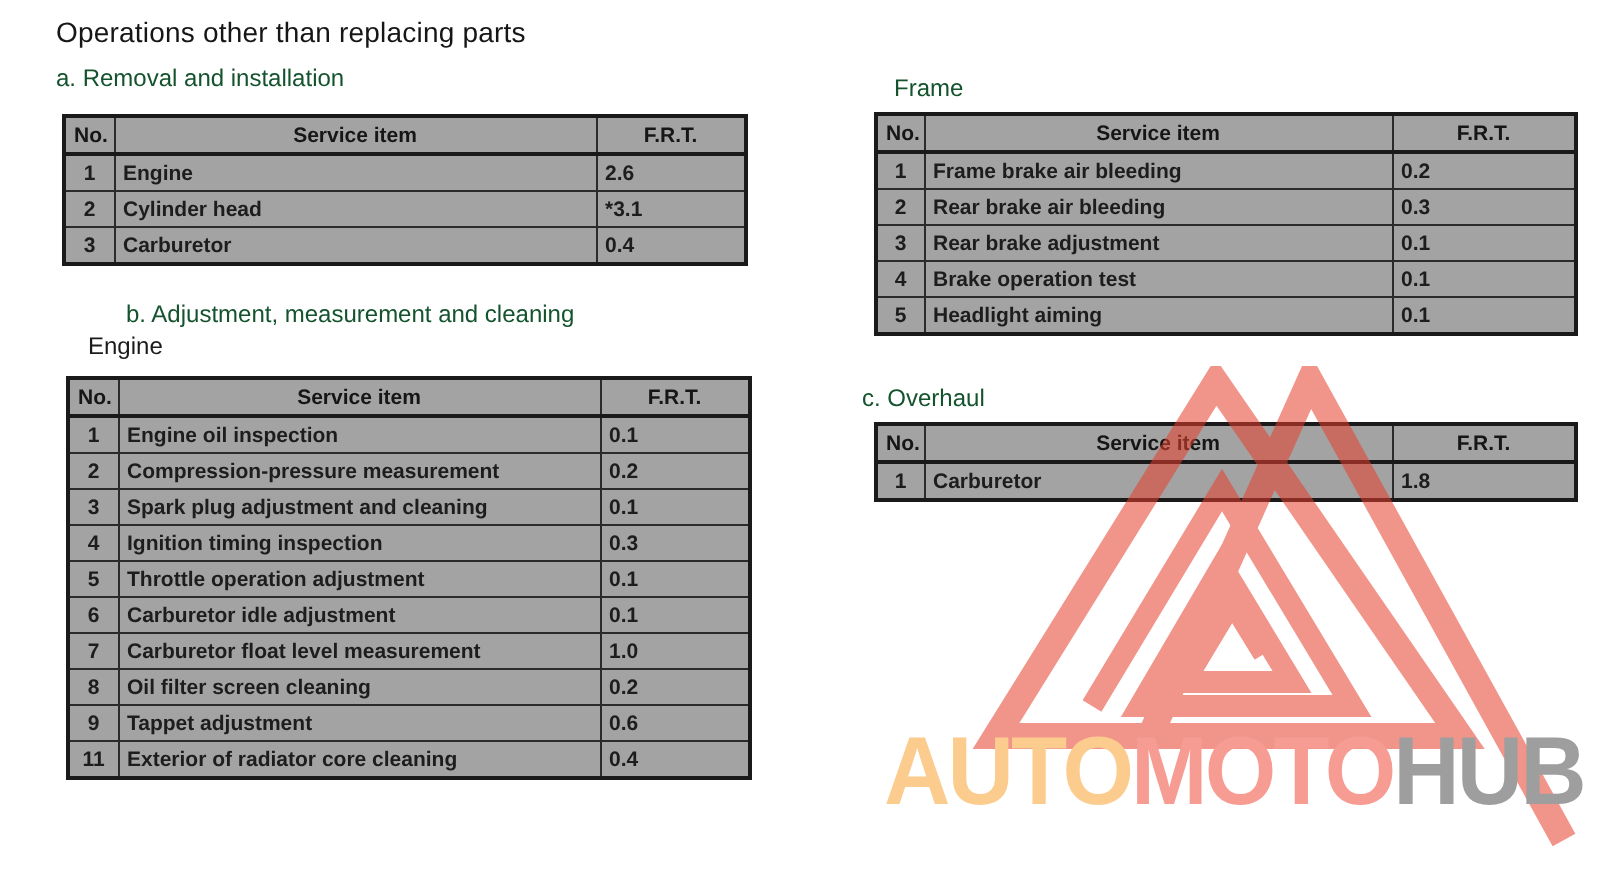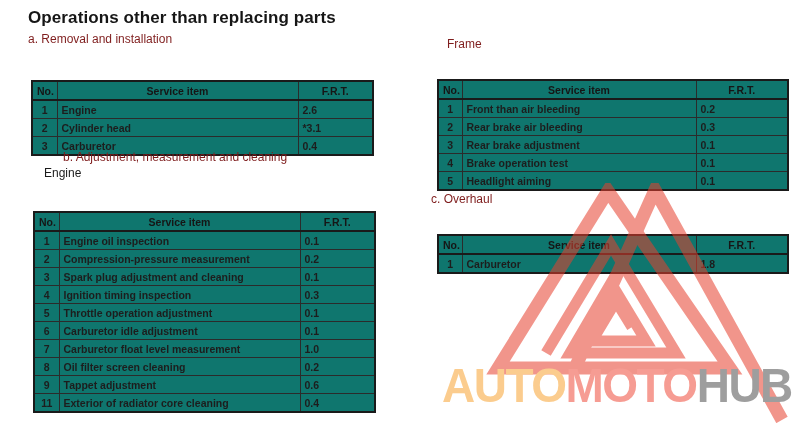--- a/index.html
+++ b/index.html
@@ -7,30 +7,29 @@
     width:800px;height:446px;
     background:#ffffff;
     font-family:"Liberation Sans", sans-serif;
     position:relative;
     overflow:hidden;
     color:#161616;
   }
   .abs{position:absolute;}
   .doc-title{
     left:28px;top:8px;
-    font-size:17px;font-weight:700;letter-spacing:.1px;
-  }
-  .section-label{font-size:12px;font-weight:400;color:#7f1d1d;}
+    font-size:14px;font-weight:400;letter-spacing:.1px;
+  }
+  .section-label{font-size:12px;font-weight:400;color:#14532d;}
   .sub-label{font-size:12px;color:#1b1b1b;}
 
   table.frt{
     border-collapse:collapse;
-    background:#0f766e;
+    background:#a3a3a3;
     table-layout:fixed;
-    margin-top:23px;
   }
   table.frt th, table.frt td{
     border:1px solid #2b2b2b;
     font-size:10.5px;
     padding:0 4px;
     overflow:hidden;
     white-space:nowrap;
   }
   table.frt{border:2px solid #1a1a1a;}
   table.frt thead th{
@@ -191,21 +190,21 @@
   <thead>
     <tr>
       <th>No.</th>
       <th>Service item</th>
       <th>F.R.T.</th>
     </tr>
   </thead>
   <tbody>
       <tr>
         <td class="c-no">1</td>
-        <td class="c-item">Front than air bleeding</td>
+        <td class="c-item">Frame brake air bleeding</td>
         <td class="c-frt">0.2</td>
       </tr>
       <tr>
         <td class="c-no">2</td>
         <td class="c-item">Rear brake air bleeding</td>
         <td class="c-frt">0.3</td>
       </tr>
       <tr>
         <td class="c-no">3</td>
         <td class="c-item">Rear brake adjustment</td>

